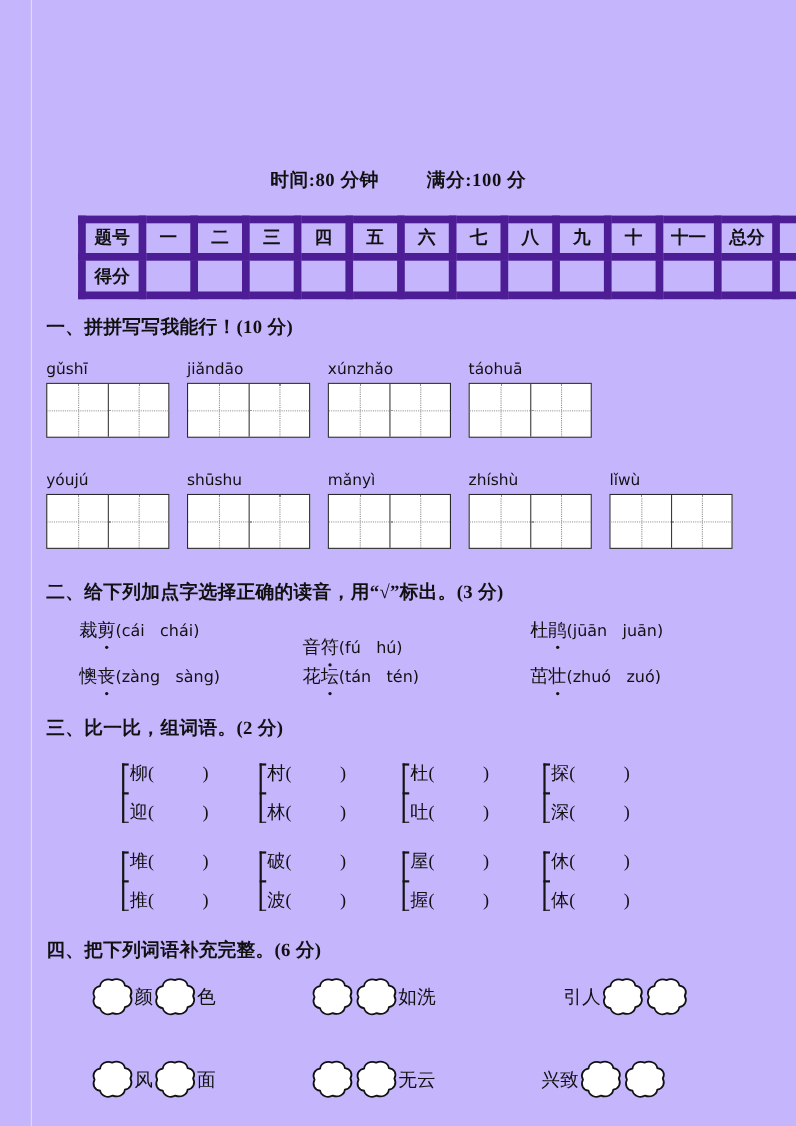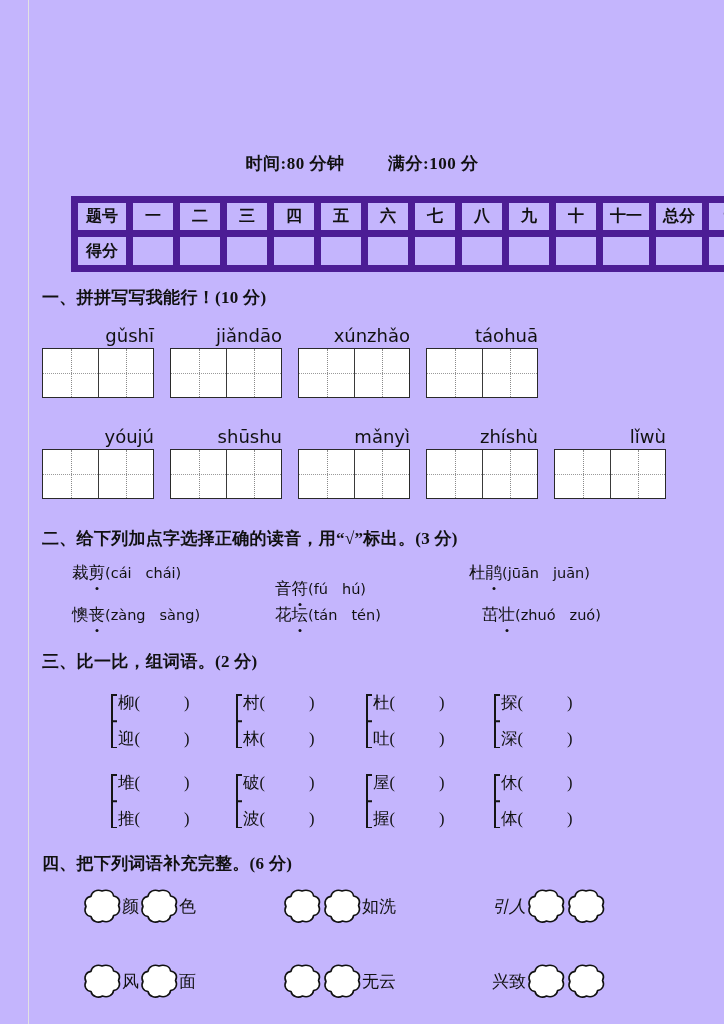--- a/index.html
+++ b/index.html
@@ -100,24 +100,24 @@
   .py-group {
     width: 112px;
     margin-right: 16px;
     display: flex;
     flex-direction: column;
     align-items: center;
   }
   .py-group:last-child { margin-right: 0; }
   .py-syls {
     display: flex;
-    justify-content: flex-end;
+    justify-content: flex-start;
     width: 112px;
     font-family: "DejaVu Sans", "Liberation Sans", sans-serif;
-    font-size: 18px;
+    font-size: 14px;
     line-height: 20px;
     height: 22px;
   }
   .py-syls span { display: inline-block; }
   .tianzi {
     display: flex;
     width: 112px;
     height: 50px;
     border: 1.6px solid #2a2a2a;
     box-sizing: border-box;
@@ -428,21 +428,21 @@
       </div>
       <div class="choice-row" style="top: 562px; position: absolute; height: 26px;">
         <div class="choice-item" style="position: absolute; left: 30px;">
           <span class="word"><span>裁</span><span class="dotted">剪</span></span>
           <span class="opts"><span>(cái</span><span class="sp"></span><span>chái)</span></span>
         </div>
         <div class="choice-item" style="position: absolute; left: 233px; margin-top: 16px;">
           <span class="word"><span>音</span><span class="dotted">符</span></span>
           <span class="opts"><span>(fú</span><span class="sp"></span><span>hú)</span></span>
         </div>
-        <div class="choice-item" style="position: absolute; left: 427px;">
+        <div class="choice-item" style="position: absolute; left: 440px;">
           <span class="word"><span>杜</span><span class="dotted">鹃</span></span>
           <span class="opts"><span>(jūān</span><span class="sp"></span><span>juān)</span></span>
         </div>
       </div>
       <div class="choice-row" style="top: 604px; position: absolute; height: 26px;">
         <div class="choice-item" style="position: absolute; left: 30px;">
           <span class="word"><span>懊</span><span class="dotted">丧</span></span>
           <span class="opts"><span>(zàng</span><span class="sp"></span><span>sàng)</span></span>
         </div>
         <div class="choice-item" style="position: absolute; left: 233px;">
@@ -551,21 +551,21 @@
         </div>
         <div class="idiom-item" style="position: absolute; left: 240px;">
           <svg viewBox="0 0 40 38" class="flower">
             <path d="M20 3 C25 1 31 3 31.5 8 C36.5 8.5 39 13 36.5 17.5 C39 22 36.5 27 31.5 27.6 C31 32.5 25.5 35 20.5 33 C16 35.5 10 33.5 9 28.5 C4 28 1.5 23 4 18.5 C1.5 14 4 9 9 8.4 C9.5 3.5 15 1 20 3 Z" fill="#ffffff" stroke="#111111" stroke-width="1.6" stroke-linejoin="round"></path>
           </svg>
           <svg viewBox="0 0 40 38" class="flower">
             <path d="M20 3 C25 1 31 3 31.5 8 C36.5 8.5 39 13 36.5 17.5 C39 22 36.5 27 31.5 27.6 C31 32.5 25.5 35 20.5 33 C16 35.5 10 33.5 9 28.5 C4 28 1.5 23 4 18.5 C1.5 14 4 9 9 8.4 C9.5 3.5 15 1 20 3 Z" fill="#ffffff" stroke="#111111" stroke-width="1.6" stroke-linejoin="round"></path>
           </svg>
           <span class="ch">如洗</span>
         </div>
-        <div class="idiom-item" style="position: absolute; left: 450px; font-style: italic;">
+        <div class="idiom-item" style="position: absolute; left: 470px;">
           <span class="ch">引人</span>
           <svg viewBox="0 0 40 38" class="flower">
             <path d="M20 3 C25 1 31 3 31.5 8 C36.5 8.5 39 13 36.5 17.5 C39 22 36.5 27 31.5 27.6 C31 32.5 25.5 35 20.5 33 C16 35.5 10 33.5 9 28.5 C4 28 1.5 23 4 18.5 C1.5 14 4 9 9 8.4 C9.5 3.5 15 1 20 3 Z" fill="#ffffff" stroke="#111111" stroke-width="1.6" stroke-linejoin="round"></path>
           </svg>
           <svg viewBox="0 0 40 38" class="flower">
             <path d="M20 3 C25 1 31 3 31.5 8 C36.5 8.5 39 13 36.5 17.5 C39 22 36.5 27 31.5 27.6 C31 32.5 25.5 35 20.5 33 C16 35.5 10 33.5 9 28.5 C4 28 1.5 23 4 18.5 C1.5 14 4 9 9 8.4 C9.5 3.5 15 1 20 3 Z" fill="#ffffff" stroke="#111111" stroke-width="1.6" stroke-linejoin="round"></path>
           </svg>
         </div>
       </div>
       <div class="idiom-row" style="top: 963px; position: absolute; height: 48px;">

